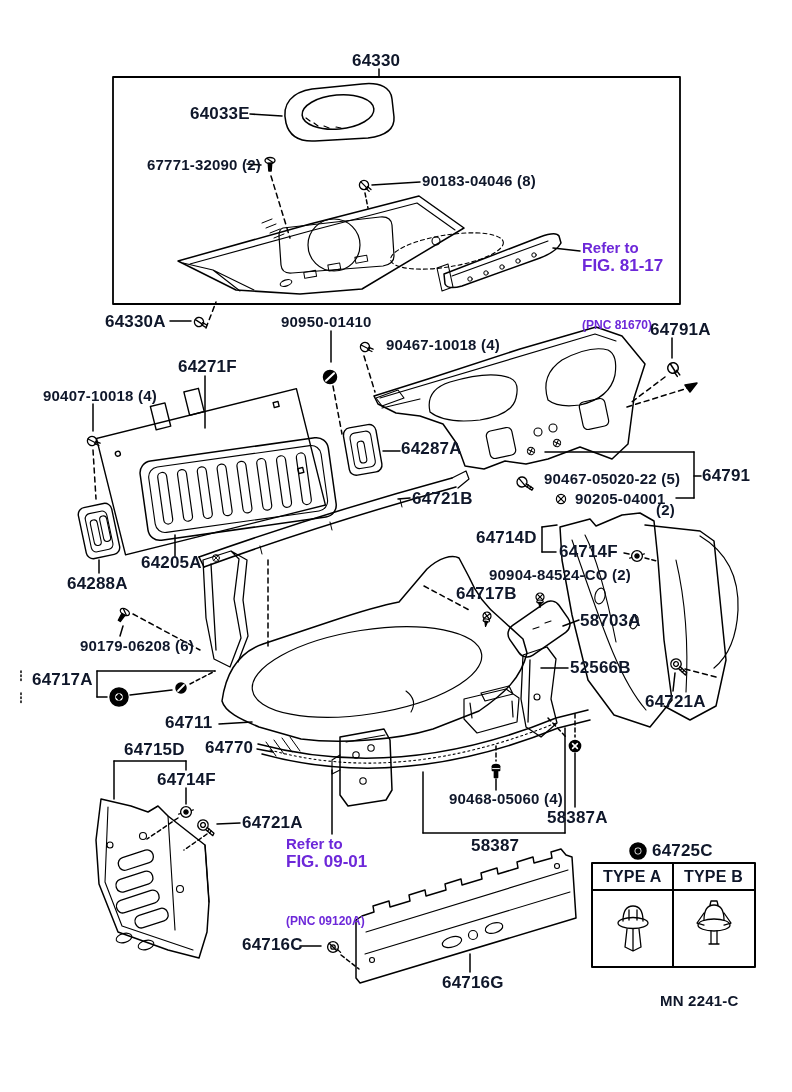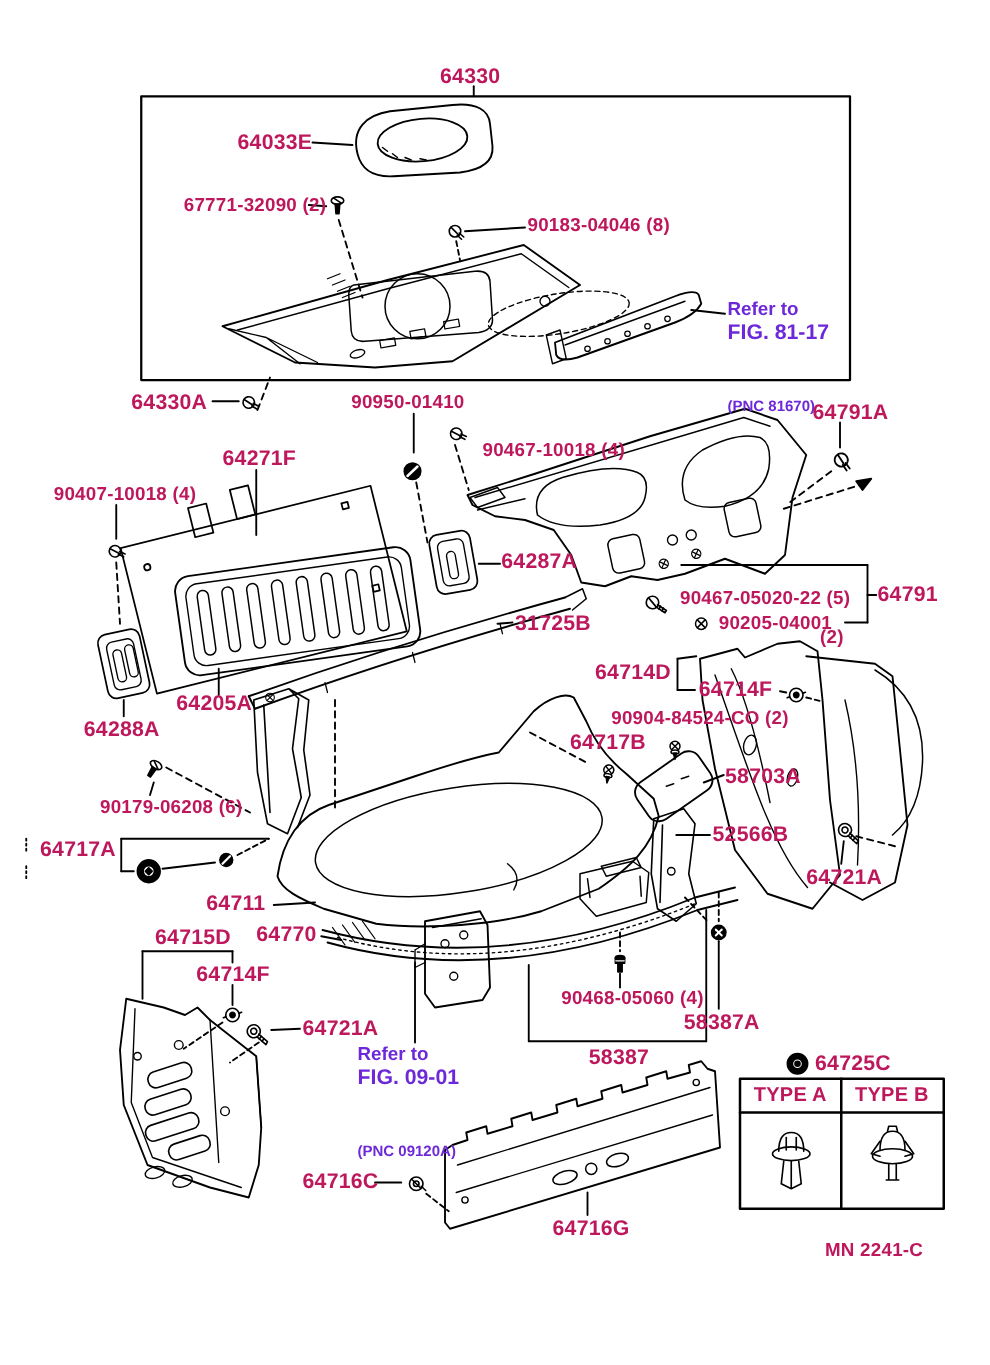--- a/index.html
+++ b/index.html
@@ -1,19 +1,19 @@
 <!DOCTYPE html>
 <html><head>
 <meta charset="utf-8">
 <style>
   html,body{margin:0;padding:0;background:#e8e8e8;}
   #page{position:relative;width:792px;height:1092px;background:#ffffff;overflow:hidden;
         font-family:"Liberation Sans", sans-serif;}
   #art{position:absolute;left:0;top:0;}
-  .co{position:absolute;font:bold 15px/1.15 "Liberation Sans",sans-serif;color:#be185d;
+  .co{position:absolute;font:bold 15px/1.15 "Liberation Sans",sans-serif;color:#0f172a;
       white-space:nowrap;letter-spacing:.2px;text-align:center;}
   .lg{font-size:17px;}
   .md{font-size:16px;}
   .refblk{position:absolute;color:#6d28d9;white-space:nowrap;}
   .refblk .r1{font:bold 15px/1.1 "Liberation Sans",sans-serif;}
   .refblk .r2{font:bold 17px/1.1 "Liberation Sans",sans-serif;}
   .refblk .r3{font:bold 12px/1.1 "Liberation Sans",sans-serif;margin-top:44px;}
 </style>
 </head>
 <body>
@@ -437,37 +437,37 @@
 <div class="co" style="left:422px;top:172px">90183-04046 (8)</div>
 
 <div class="refblk" style="left:582px;top:240px">
   <div class="r1">Refer to</div>
   <div class="r2">FIG. 81-17</div>
   <div class="r3">(PNC 81670)</div>
 </div>
 
 <div class="co lg" style="left:105px;top:312px">64330A</div>
 <div class="co" style="left:281px;top:313px">90950-01410</div>
-<div class="co" style="left:386px;top:352px">90467-10018 (4)</div>
+<div class="co" style="left:386px;top:336px">90467-10018 (4)</div>
 <div class="co lg" style="left:178px;top:357px">64271F</div>
 <div class="co" style="left:43px;top:387px">90407-10018 (4)</div>
 <div class="co lg" style="left:401px;top:439px">64287A</div>
 <div class="co lg" style="left:650px;top:320px">64791A</div>
 <div class="co" style="left:544px;top:470px">90467-05020-22 (5)</div>
 <div class="co lg" style="left:702px;top:466px">64791</div>
 <div class="co" style="left:575px;top:490px">90205-04001</div>
 <div class="co" style="left:656px;top:501px">(2)</div>
 <div class="co lg" style="left:476px;top:528px">64714D</div>
 <div class="co lg" style="left:559px;top:542px">64714F</div>
 <div class="co" style="left:489px;top:566px">90904-84524-CO (2)</div>
 <div class="co lg" style="left:456px;top:584px">64717B</div>
 <div class="co lg" style="left:580px;top:611px">58703A</div>
 <div class="co lg" style="left:570px;top:658px">52566B</div>
 <div class="co lg" style="left:645px;top:692px">64721A</div>
-<div class="co lg" style="left:412px;top:489px">31725B</div>
+<div class="co lg" style="left:412px;top:489px">64721B</div>
 <div class="co lg" style="left:141px;top:553px">64205A</div>
 <div class="co lg" style="left:67px;top:574px">64288A</div>
 <div class="co" style="left:80px;top:637px">90179-06208 (6)</div>
 <div class="co lg" style="left:32px;top:670px">64717A</div>
 <div class="co lg" style="left:165px;top:713px">64711</div>
 <div class="co lg" style="left:124px;top:740px">64715D</div>
 <div class="co lg" style="left:205px;top:738px">64770</div>
 <div class="co lg" style="left:157px;top:770px">64714F</div>
 <div class="co lg" style="left:242px;top:813px">64721A</div>
 

